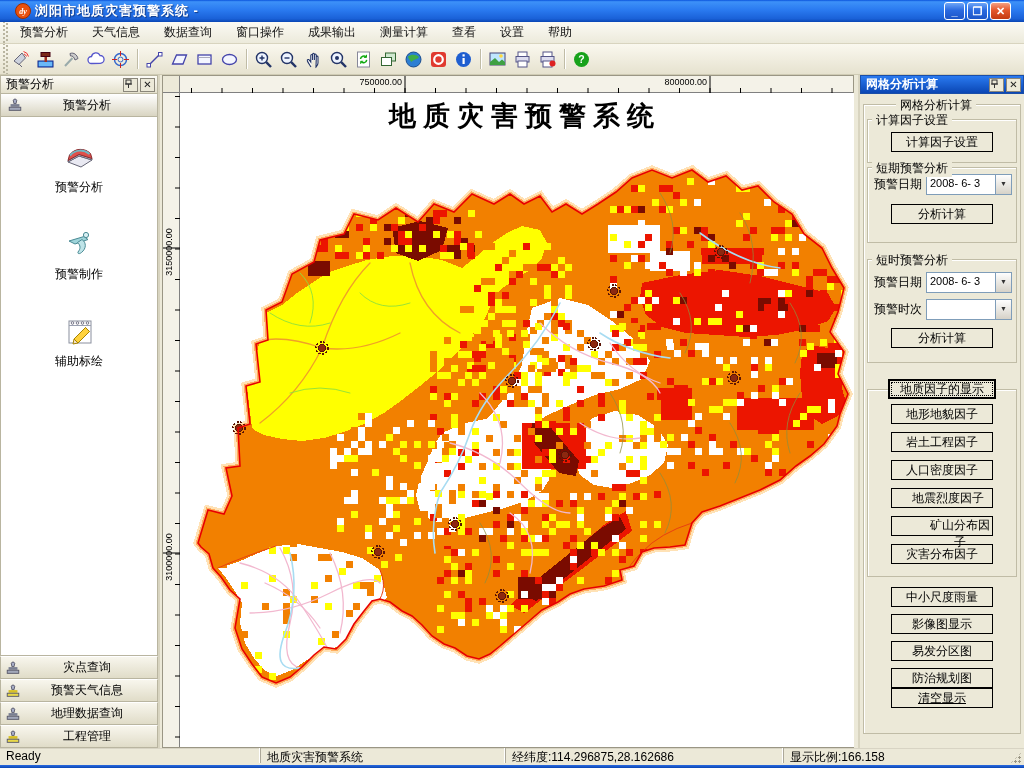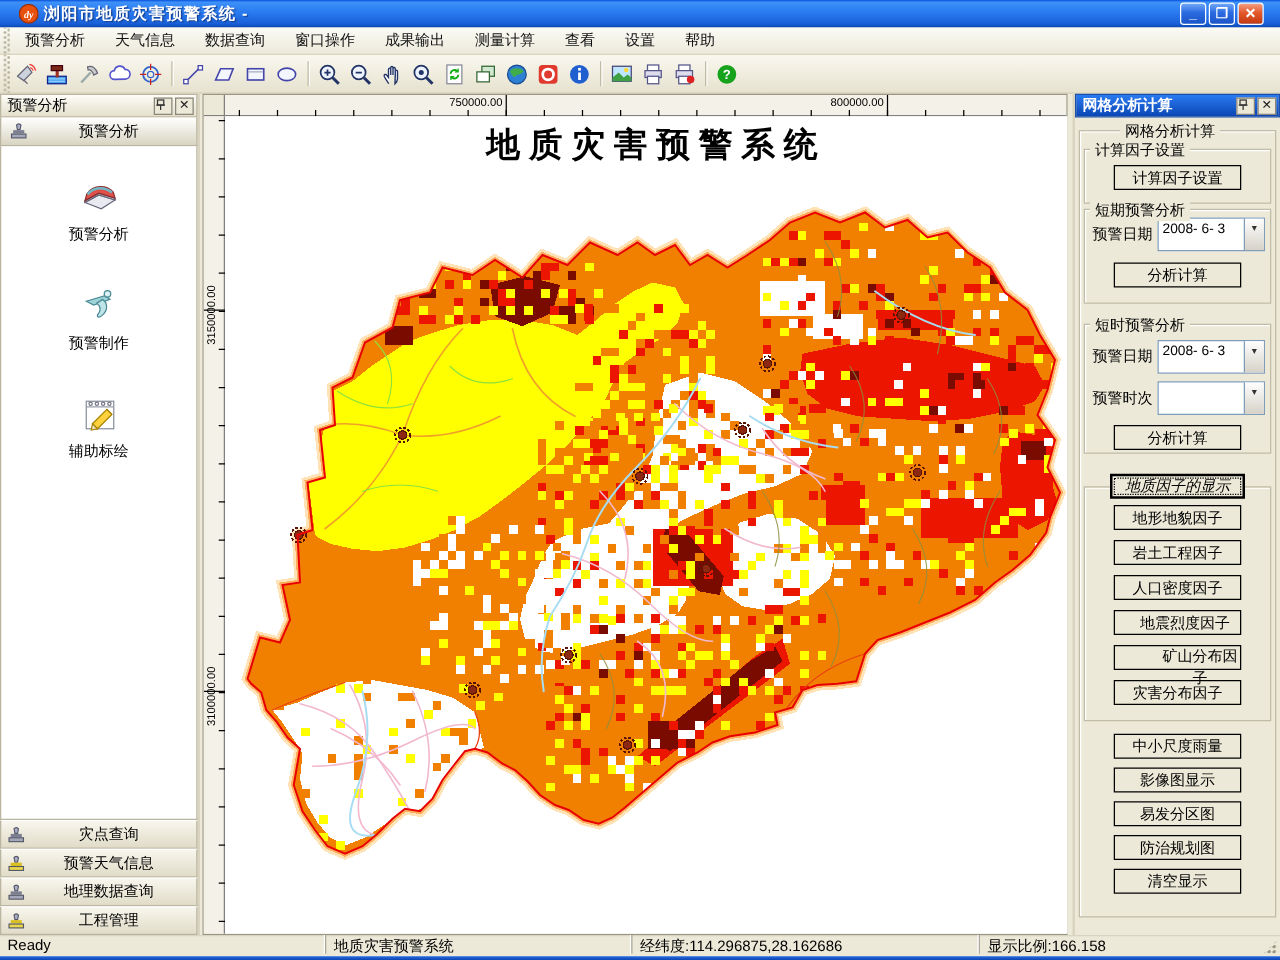--- a/index.html
+++ b/index.html
@@ -62,21 +62,21 @@
   #rp-head { height:19px; display:flex; align-items:center; padding:0 2px 0 5px;
     background:linear-gradient(180deg,#2a7af0,#0a46b4); border:1px solid #1a4ea8; }
   #rp-head .ttl { flex:1; color:#fff; font-weight:bold; font-size:12px; }
   .groupbox { position:relative; border:1px solid #c0bca6; box-shadow:inset 1px 1px 0 #fff; margin:4px 3px 0 3px; }
   .groupbox > .legend { position:absolute; top:-8px; background:#ece9d8; padding:0 4px; font-size:12px; }
   .xbtn { display:block; margin:0 auto; width:102px; height:20px; background:#ece9d8; border:1px solid #000;
     font-size:12px; line-height:17px; text-align:center; color:#000; font-family:"Liberation Sans",sans-serif; }
   .xbtn.focused { border:2px solid #000; outline:1px dotted #000; outline-offset:-4px; line-height:15px; }
   .form-row { display:flex; align-items:center; margin:6px 4px 0 6px; }
   .form-row .flabel { width:52px; font-size:12px; }
-  .combo { flex:1; height:27px; border:1px solid #7f9db9; background:#fff; display:flex; }
+  .combo { flex:1; height:21px; border:1px solid #7f9db9; background:#fff; display:flex; }
   .combo .txt { flex:1; font-size:11px; padding:2px 2px 0 3px; white-space:nowrap; overflow:hidden; }
   .combo .drop { width:16px; border-left:1px solid #7f9db9; background:linear-gradient(180deg,#fefefe,#d6d2c8); font-size:7px; color:#333; text-align:center; line-height:17px; }
 
   
   #statusbar { position:absolute; left:0; bottom:0; width:1024px; height:20px; background:#ece9d8; border-top:1px solid #d8d4c4; display:flex; align-items:center; padding-bottom:7px; }
   #statusbar:after { content:""; position:absolute; left:0; bottom:0; width:100%; height:3px; background:linear-gradient(180deg,#2a6ae0,#0a46b4); }
   .spanel { height:15px; font-size:12px; padding:1px 6px 0 6px; white-space:nowrap; overflow:hidden; }
   .spanel + .spanel { border-left:1px solid #aca899; box-shadow:-1px 0 0 #fff; }
   #sp-ready { width:260px; }
   #sp-name { width:245px; }
@@ -1628,37 +1628,37 @@
         <div class="form-row">
           <span class="flabel">预警时次</span>
           <span class="combo">
             <span class="txt"></span>
             <span class="drop">▼</span>
           </span>
         </div>
         <button class="xbtn" style="margin-top:8px;">分析计算</button>
       </div>
 
-      <button class="xbtn focused" style="margin-top:16px; position:relative; z-index:2; width:108px;font-style:italic;">地质因子的显示</button>
+      <button class="xbtn focused" style="margin-top:16px; position:relative; z-index:2; width:108px;">地质因子的显示</button>
 
       <div class="groupbox" style="margin-top:-10px; height:188px; padding-top:14px;" id="factor-group">
           <button class="xbtn" style="margin-top: 0px;">地形地貌因子</button>
           <button class="xbtn" style="margin-top: 8px;">岩土工程因子</button>
           <button class="xbtn" style="margin-top: 8px;">人口密度因子</button>
           <button class="xbtn" style="margin-top: 8px; padding-left: 12px;">地震烈度因子</button>
           <button class="xbtn" style="margin-top: 8px; padding-left: 36px;">矿山分布因子</button>
           <button class="xbtn" style="margin-top: 8px;">灾害分布因子</button>
         </div>
 
       <div id="rp-bottom" style="margin-top:10px;">
           <button class="xbtn" style="margin-top: 0px;">中小尺度雨量</button>
           <button class="xbtn" style="margin-top: 7px;">影像图显示</button>
           <button class="xbtn" style="margin-top: 7px;">易发分区图</button>
           <button class="xbtn" style="margin-top: 7px;">防治规划图</button>
-          <button class="xbtn" style="margin-top: 7px;">清空显示</button>
+          <button class="xbtn" style=" text-decoration: underline;">清空显示</button>
         </div>
     </div>
   </div>
 </div>
 
 <div id="statusbar">
   <span class="spanel" id="sp-ready">Ready</span>
   <span class="spanel" id="sp-name">地质灾害预警系统</span>
   <span class="spanel" id="sp-coord">经纬度:114.296875,28.162686</span>
   <span class="spanel" id="sp-scale">显示比例:166.158</span>

